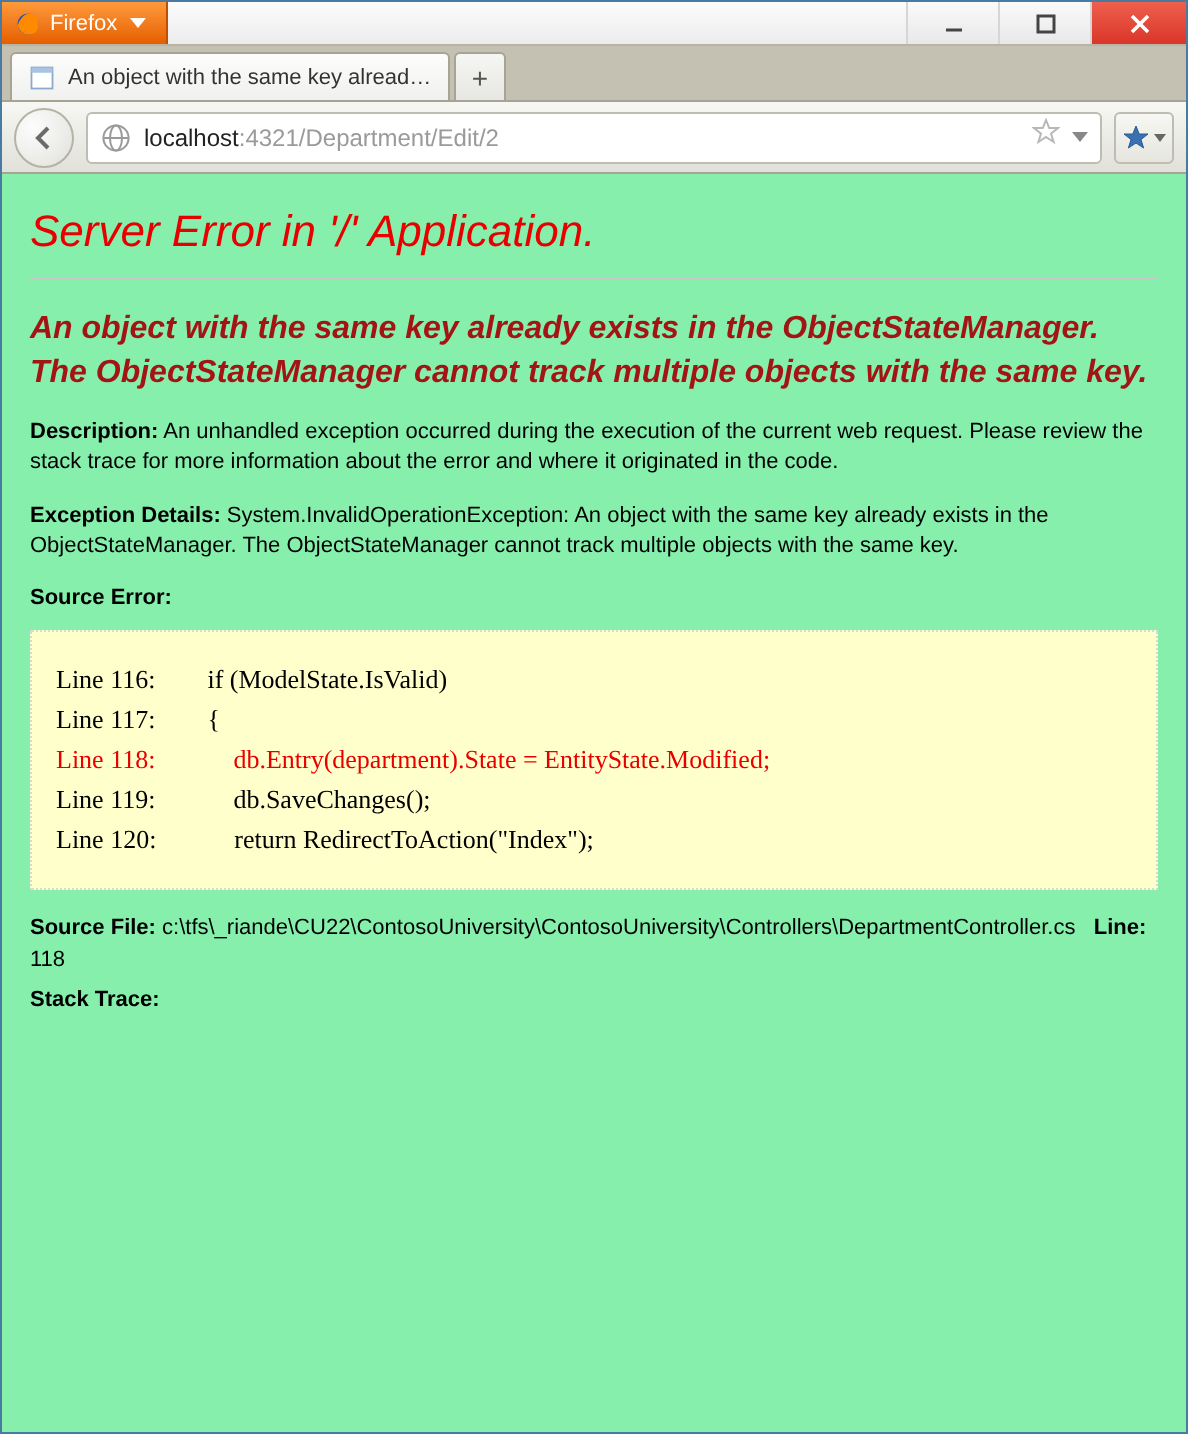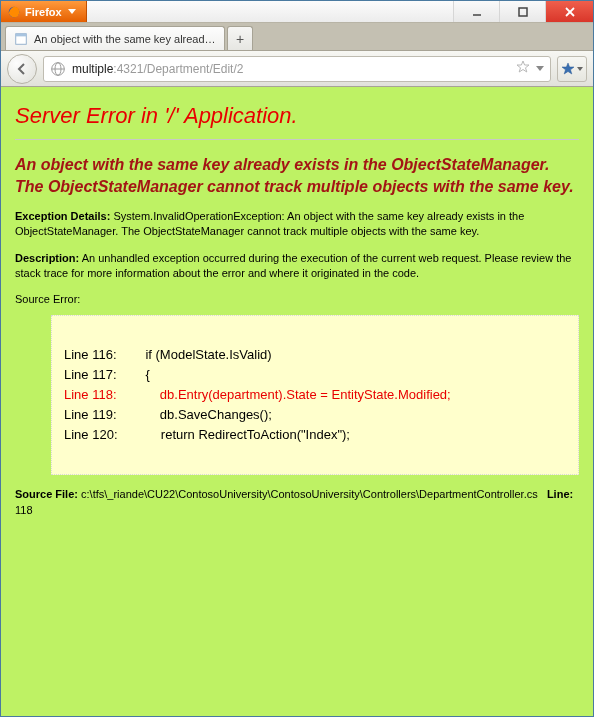--- a/index.html
+++ b/index.html
@@ -1,21 +1,21 @@
 <!DOCTYPE html>
 <html><head>
 <meta charset="utf-8">
 <style>
   * { box-sizing: border-box; margin: 0; padding: 0; }
   html, body { width: 594px; height: 717px; overflow: hidden; font-family: "Segoe UI", Tahoma, sans-serif; }
   body { background: #c5c1b4; display: flex; flex-direction: column; border: 1px solid #4a7aa0; }
 
   
   .titlebar { height: 22px; background: linear-gradient(#fcfcfc,#ececec); display: flex; align-items: stretch; border-bottom: 1px solid #b8b4a6; }
-  .app-btn { height: 100%; display: flex; align-items: center; gap: 4px; padding: 0 10px 0 6px; background: linear-gradient(#ff9a3c,#e55f00); color: #fff; font-size: 11px; font-weight: 700; border-right: 1px solid #c04f00; cursor: default; }
+  .app-btn { height: 100%; display: flex; align-items: center; gap: 4px; padding: 0 10px 0 6px; background: linear-gradient(#ff9a3c,#e55f00); color: #fff; font-size: 11px; font-weight: 400; border-right: 1px solid #c04f00; cursor: default; }
   .app-btn .fx { width: 14px; height: 14px; }
   .app-btn .caret { width: 0; height: 0; border-left: 4px solid transparent; border-right: 4px solid transparent; border-top: 5px solid #fff; margin-left: 2px; }
   .titlebar-spacer { flex: 1; }
   .win-btns { display: flex; }
   .win-btn { width: 46px; display: flex; align-items: center; justify-content: center; border-left: 1px solid #d6d6d6; background: linear-gradient(#fafafa,#e8e8e8); }
   .win-btn.close { background: linear-gradient(#ef5f4c,#d9362a); width: 48px; }
   .win-btn svg { width: 12px; height: 12px; }
   .win-btn.close svg { stroke: #fff; }
   .win-btn:not(.close) svg { stroke: #444; fill:#444; }
 
@@ -33,29 +33,29 @@
   .urlbox { flex: 1; height: 26px; background: #fff; border: 1px solid #bfbcb1; border-radius: 3px; display: flex; align-items: center; padding: 0 6px; gap: 6px; }
   .urlbox .globe { width: 16px; height: 16px; }
   .url-text { flex: 1; font-size: 12px; color: #9a9a9a; white-space: nowrap; overflow: hidden; }
   .url-text .host { color: #222; }
   .url-caret { width: 0; height: 0; border-left: 4px solid transparent; border-right: 4px solid transparent; border-top: 5px solid #888; }
   .star svg, .bm svg { width: 14px; height: 14px; }
   .bm { width: 30px; height: 26px; background: linear-gradient(#f7f7f3,#e6e6df); border: 1px solid #bfbcb1; border-radius: 3px; display: flex; align-items: center; justify-content: center; gap: 2px; }
   .bm .caret { width:0;height:0;border-left:3px solid transparent;border-right:3px solid transparent;border-top:4px solid #666; }
 
   
-  .page { flex: 1; background: #bef264; overflow: hidden; padding: 10px 14px; font-family: Verdana, Arial, sans-serif; color: #000; }
+  .page { flex: 1; background: #86efac; overflow: hidden; padding: 10px 14px; font-family: Verdana, Arial, sans-serif; color: #000; }
   .page h1 { font-family: Verdana, sans-serif; font-weight: 400; color: #e80000; font-size: 22px; margin: 6px 0 10px; }
   .page h1 .em { font-style: italic; }
   .hr { border: none; border-top: 1px solid #c8c8c8; margin: 4px 0 14px; }
   .page h2 { font-family: Verdana, sans-serif; color: #a31515; font-size: 16px; font-style: italic; font-weight: 700; line-height: 1.35; margin-bottom: 12px; }
   .para { font-size: 11px; line-height: 1.35; margin-bottom: 12px; }
   .para b { font-weight: 700; }
-  .section-label { font-size: 11px; font-weight: 400; margin: 6px 0 10px; }
-  .codebox { background: #ffffcc; border: 1px dotted #d8d8d8; padding: 29px 12px; font-family: Liberation Sans, sans-serif; font-size: 13px; line-height: 1.55; white-space: pre-wrap; color: #000; margin-bottom: 12px; margin-left: 36px; }
+  .section-label { font-size: 11px; font-weight: 700; margin: 6px 0 10px; }
+  .codebox { background: #ffffcc; border: 1px dotted #d8d8d8; padding: 14px 12px; font-family: Liberation Serif, serif; font-size: 13px; line-height: 1.55; white-space: pre-wrap; color: #000; margin-bottom: 12px; }
   .codebox .err { color: #e80000; }
   .srcfile { font-size: 11px; line-height: 1.4; margin-bottom: 2px; }
   .srcfile b { font-weight: 700; }
 </style>
 </head>
 <body>
 
 <div class="titlebar">
   <div class="app-btn">
     <svg class="fx" viewBox="0 0 16 16">
@@ -104,47 +104,48 @@
     <svg viewBox="0 0 14 14">
         <path d="M9 2 L4 7 L9 12" fill="none" stroke-width="2"></path>
       </svg>
   </div>
   <div class="urlbox">
     <svg class="globe" viewBox="0 0 16 16">
         <circle cx="8" cy="8" r="6.3" fill="none" stroke="#9a9a9a" stroke-width="1"></circle>
         <ellipse cx="8" cy="8" rx="3" ry="6.3" fill="none" stroke="#9a9a9a" stroke-width="1"></ellipse>
         <line x1="1.7" y1="8" x2="14.3" y2="8" stroke="#9a9a9a" stroke-width="1"></line>
       </svg>
-    <div class="url-text"><span class="host">multiple</span><span>:4321/Department/Edit/2</span></div>
+    <div class="url-text"><span class="host">localhost</span><span>:4321/Department/Edit/2</span></div>
     <span class="star"><svg viewBox="0 0 14 14">
           <path d="M7 1 L8.6 5 L13 5 L9.5 7.8 L10.8 12 L7 9.5 L3.2 12 L4.5 7.8 L1 5 L5.4 5 Z" fill="none" stroke="#b8b8b8" stroke-width="1"></path>
         </svg></span>
     <span class="url-caret"></span>
   </div>
   <div class="bm">
     <svg viewBox="0 0 14 14">
         <path d="M7 1 L8.6 5 L13 5 L9.5 7.8 L10.8 12 L7 9.5 L3.2 12 L4.5 7.8 L1 5 L5.4 5 Z" fill="#3a6fb0" stroke="#2a5a96" stroke-width="0.5"></path>
       </svg>
     <span class="caret"></span>
   </div>
 </div>
 
 <div class="page">
   <h1><span class="em">Server Error in '/' Application.</span></h1>
   <hr class="hr">
   <h2>An object with the same key already exists in the ObjectStateManager. The ObjectStateManager cannot track multiple objects with the same key.</h2>
 
+  <div class="para"><b>Description:</b><span> An unhandled exception occurred during the execution of the current web request. Please review the stack trace for more information about the error and where it originated in the code.</span></div>
+
   <div class="para"><b>Exception Details:</b><span> System.InvalidOperationException: An object with the same key already exists in the ObjectStateManager. The ObjectStateManager cannot track multiple objects with the same key.</span></div>
-
-  <div class="para"><b>Description:</b><span> An unhandled exception occurred during the execution of the current web request. Please review the stack trace for more information about the error and where it originated in the code.</span></div>
 
   <div class="section-label">Source Error:</div>
 
   <div class="codebox"><span>Line 116:        if (ModelState.IsValid)</span>
 <span>Line 117:        {</span>
 <span class="err">Line 118:            db.Entry(department).State = EntityState.Modified;</span>
 <span>Line 119:            db.SaveChanges();</span>
 <span>Line 120:            return RedirectToAction("Index");</span></div>
 
   <div class="srcfile"><b>Source File:</b><span> c:\tfs\_riande\CU22\ContosoUniversity\ContosoUniversity\Controllers\DepartmentController.cs</span>&nbsp;&nbsp;&nbsp;<b>Line:</b><span> 118</span></div>
 
+  <div class="section-label">Stack Trace:</div>
 
 </div>
 
 </body></html>

